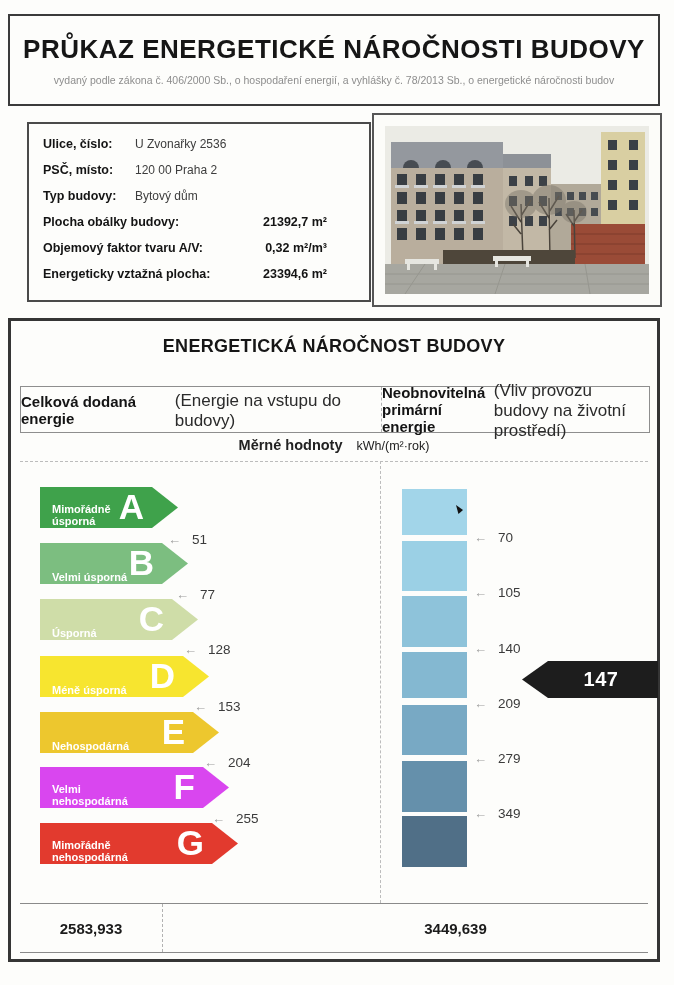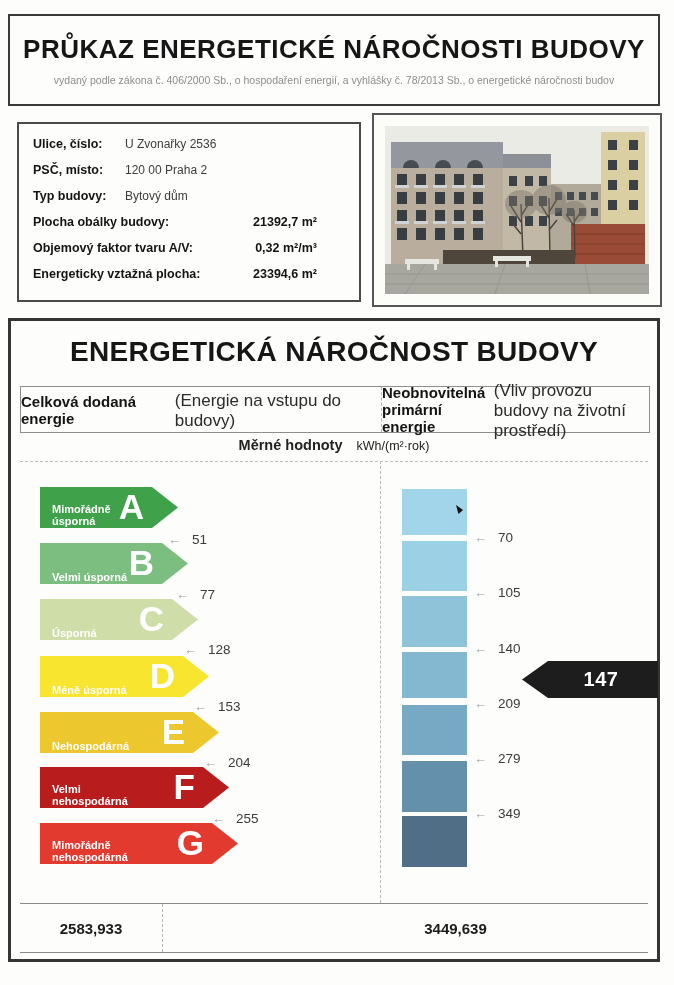--- a/index.html
+++ b/index.html
@@ -5,32 +5,32 @@
   html,body{margin:0;padding:0;background:#ffffff;}
   .page{
     position:relative;width:674px;height:985px;background:#fdfdfb;
     font-family:"Liberation Sans", sans-serif;color:#1b1b1b;overflow:hidden;
   }
   
   .top-box{position:absolute;left:8px;top:14px;width:648px;height:88px;border:2px solid #3b3b3b;background:#fdfdfb;}
   .page-title{margin-top:18px;text-align:center;font-size:26px;font-weight:bold;letter-spacing:.5px;color:#161616;}
   .page-subtitle{margin-top:9px;text-align:center;font-size:10.5px;color:#8d8d8d;}
   
-  .info-box{position:absolute;left:17px;top:122px;width:312px;height:150px;border:2px solid #4a4a4a;background:#fdfdfb;padding:13px 14px;}
+  .info-box{position:absolute;left:27px;top:122px;width:312px;height:150px;border:2px solid #4a4a4a;background:#fdfdfb;padding:13px 14px;}
   .info-row{display:flex;align-items:baseline;height:26px;font-size:12.5px;}
   .info-label{font-weight:bold;color:#141414;white-space:nowrap;}
   .info-row.plain .info-label{width:92px;flex:none;}
   .info-row.plain .info-value{color:#3d3d3d;font-size:12px;}
   .info-row.num .info-value{flex:1;text-align:right;font-weight:bold;padding-right:28px;color:#141414;}
   
   .photo-frame{position:absolute;left:372px;top:113px;width:264px;height:168px;border:2px solid #565656;background:#fcfcf9;padding:11px;}
   .photo-frame svg{display:block;width:100%;height:100%;}
   
   .main-box{position:absolute;left:8px;top:318px;width:646px;height:638px;border:3px solid #353535;background:#fdfdfb;}
-  .section-title{position:absolute;left:0;top:15px;width:100%;text-align:center;font-size:28px;font-weight:bold;color:#161616;letter-spacing:.3px;}
+  .section-title{position:absolute;left:0;top:15px;width:100%;text-align:center;font-size:18px;font-weight:bold;color:#161616;letter-spacing:.3px;}
   .col-headers{position:absolute;left:9px;top:65px;width:628px;height:45px;border:1px solid #8e8e8e;display:flex;}
   .col-cell{display:flex;flex-direction:row;justify-content:center;align-items:center;}
   .col-cell.left{width:360px;}
   .col-cell.right{flex:1;border-left:1px dashed #b2b2b2;}
   .col-title{font-size:15px;font-weight:bold;color:#141414;}
   .col-sub{font-size:17px;color:#2b2b2b;margin-top:2px;}
   .units-row{position:absolute;left:0;top:116px;width:100%;text-align:center;font-size:12.5px;color:#222;}
   .units-label{font-size:14.5px;font-weight:bold;margin-right:14px;}
   .dash-h{position:absolute;left:9px;top:140px;width:628px;border-top:1px dashed #bcbcbc;}
   .dash-v{position:absolute;left:369px;top:140px;height:442px;border-left:1px dashed #bcbcbc;}
@@ -249,21 +249,21 @@
       <span class="cls-letter">C</span>
     </div>
     <div class="cls-arrow" style="top:335px;width:169px;background:#f7e52f;">
       <span class="cls-label">Méně úsporná</span>
       <span class="cls-letter">D</span>
     </div>
     <div class="cls-arrow" style="top:391px;width:179px;background:#edc72e;">
       <span class="cls-label">Nehospodárná</span>
       <span class="cls-letter">E</span>
     </div>
-    <div class="cls-arrow" style="top:446px;width:189px;background:#b91c1c;">
+    <div class="cls-arrow" style="top:446px;width:189px;background:#d946ef;">
       <span class="cls-label">Velmi nehospodárná</span>
       <span class="cls-letter">F</span>
     </div>
     <div class="cls-arrow" style="top:502px;width:198px;background:#e23a2e;">
       <span class="cls-label">Mimořádně nehospodárná</span>
       <span class="cls-letter">G</span>
     </div>
 
     <div class="tick" style="top:211px;left:157px;">
         <span class="tick-glyph">←</span>

